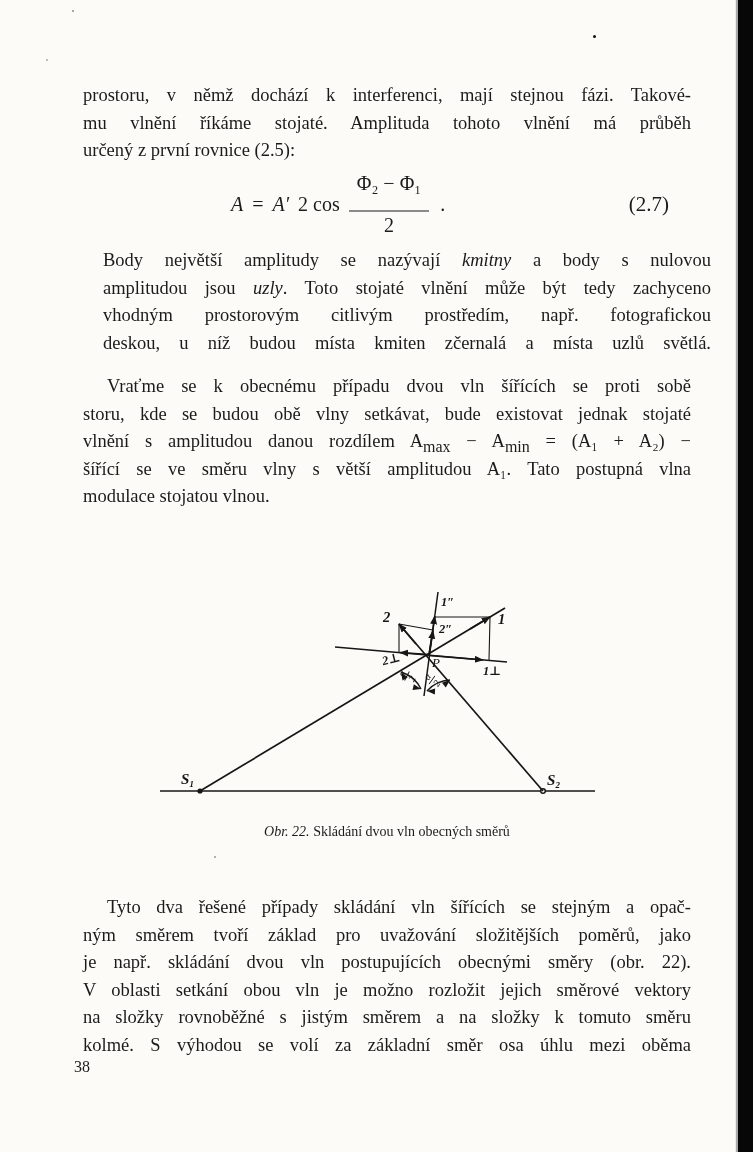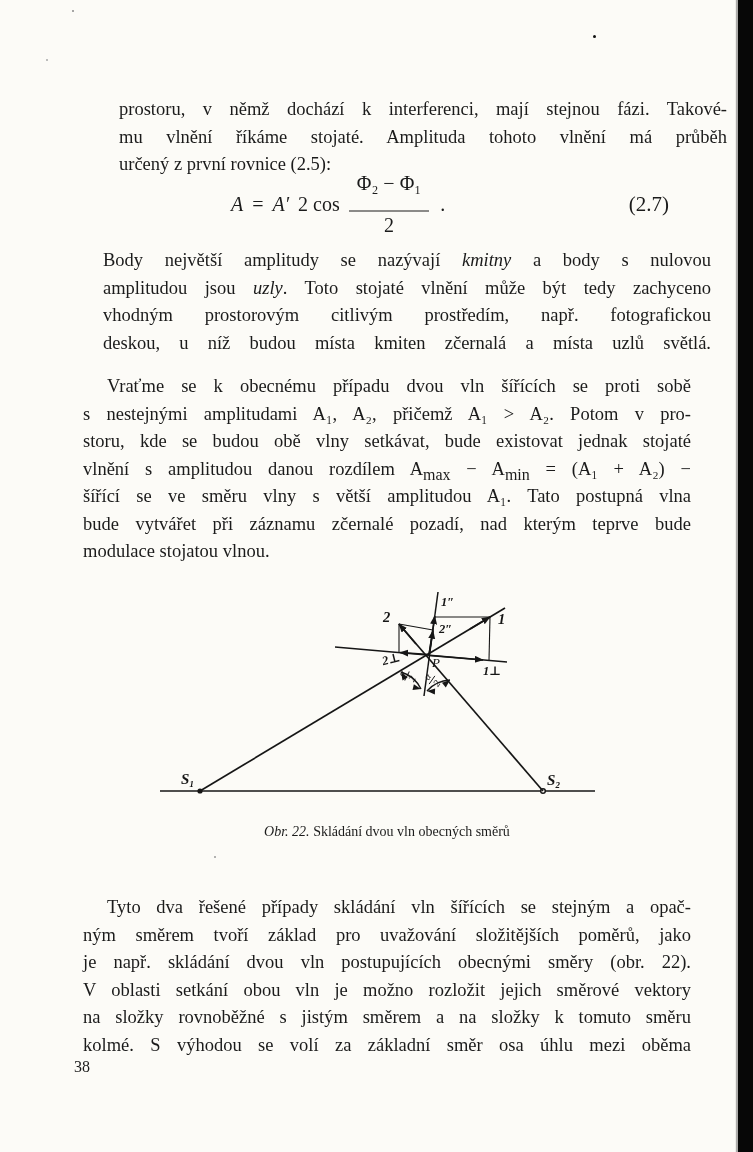--- a/index.html
+++ b/index.html
@@ -51,21 +51,21 @@
 <body>
 
 <div class="page">
 
   <div class="scan-bar"></div>
   <div class="speck" style="left:593px;top:35px;width:3px;height:3px;background:#111;"></div>
   <div class="speck" style="left:72px;top:10px;width:2px;height:2px;background:#8a8a8a;"></div>
   <div class="speck" style="left:46px;top:59px;width:2px;height:2px;background:#a8a8a8;"></div>
   <div class="speck" style="left:214px;top:856px;width:2px;height:2px;background:#9a9a9a;"></div>
 
-  <div class="content-block" style="top:96px;margin-left:36px;">
+  <div class="content-block" style="top:82px;">
     <span class="line">prostoru, v němž dochází k interferenci, mají stejnou fázi. Takové-</span>
     <span class="line">mu vlnění říkáme stojaté. Amplituda tohoto vlnění má průběh</span>
     <span class="line last">určený z první rovnice (2.5):</span>
   </div>
 
   <div class="eq-row">
     <div class="eq-body">
       <span class="eq-var">A</span>
       <span>=</span>
       <span class="eq-var">A′</span>
@@ -81,25 +81,23 @@
 
   <div class="content-block" style="top:247px;margin-left:20px;">
     <span class="line"><span>Body největší amplitudy se nazývají </span><span class="it">kmitny</span><span> a body s nulovou</span></span>
     <span class="line"><span>amplitudou jsou </span><span class="it">uzly</span><span>. Toto stojaté vlnění může být tedy zachyceno</span></span>
     <span class="line">vhodným prostorovým citlivým prostředím, např. fotografickou</span>
     <span class="line">deskou, u níž budou místa kmiten zčernalá a místa uzlů světlá.</span>
   </div>
 
   <div class="content-block" style="top:357px;">
     <span class="line first-indent">Vraťme se k obecnému případu dvou vln šířících se proti sobě</span>
-    <span class="line">s nestejnými amplitudami A₁, A₂, přičemž A₁ &gt; A₂. Potom v pro-</span>
     <span class="line">storu, kde se budou obě vlny setkávat, bude existovat jednak stojaté</span>
     <span class="line"><span>vlnění s amplitudou danou rozdílem A</span><sub class="mathsub">max</sub><span> − A</span><sub class="mathsub">min</sub><span> = (A₁ + A₂) −</span></span>
     <span class="line">šířící se ve směru vlny s větší amplitudou A₁. Tato postupná vlna</span>
-    <span class="line">bude vytvářet při záznamu zčernalé pozadí, nad kterým teprve bude</span>
     <span class="line last">modulace stojatou vlnou.</span>
   </div>
 
   <div class="figure-wrap">
     <svg width="600" height="232" viewBox="0 0 600 232">
       <defs>
         <marker id="arr" markerUnits="userSpaceOnUse" markerWidth="10" markerHeight="8" refX="8.2" refY="3.5" orient="auto">
           <path d="M0,0 L9,3.5 L0,7 z" fill="#161616"></path>
         </marker>
       </defs>

